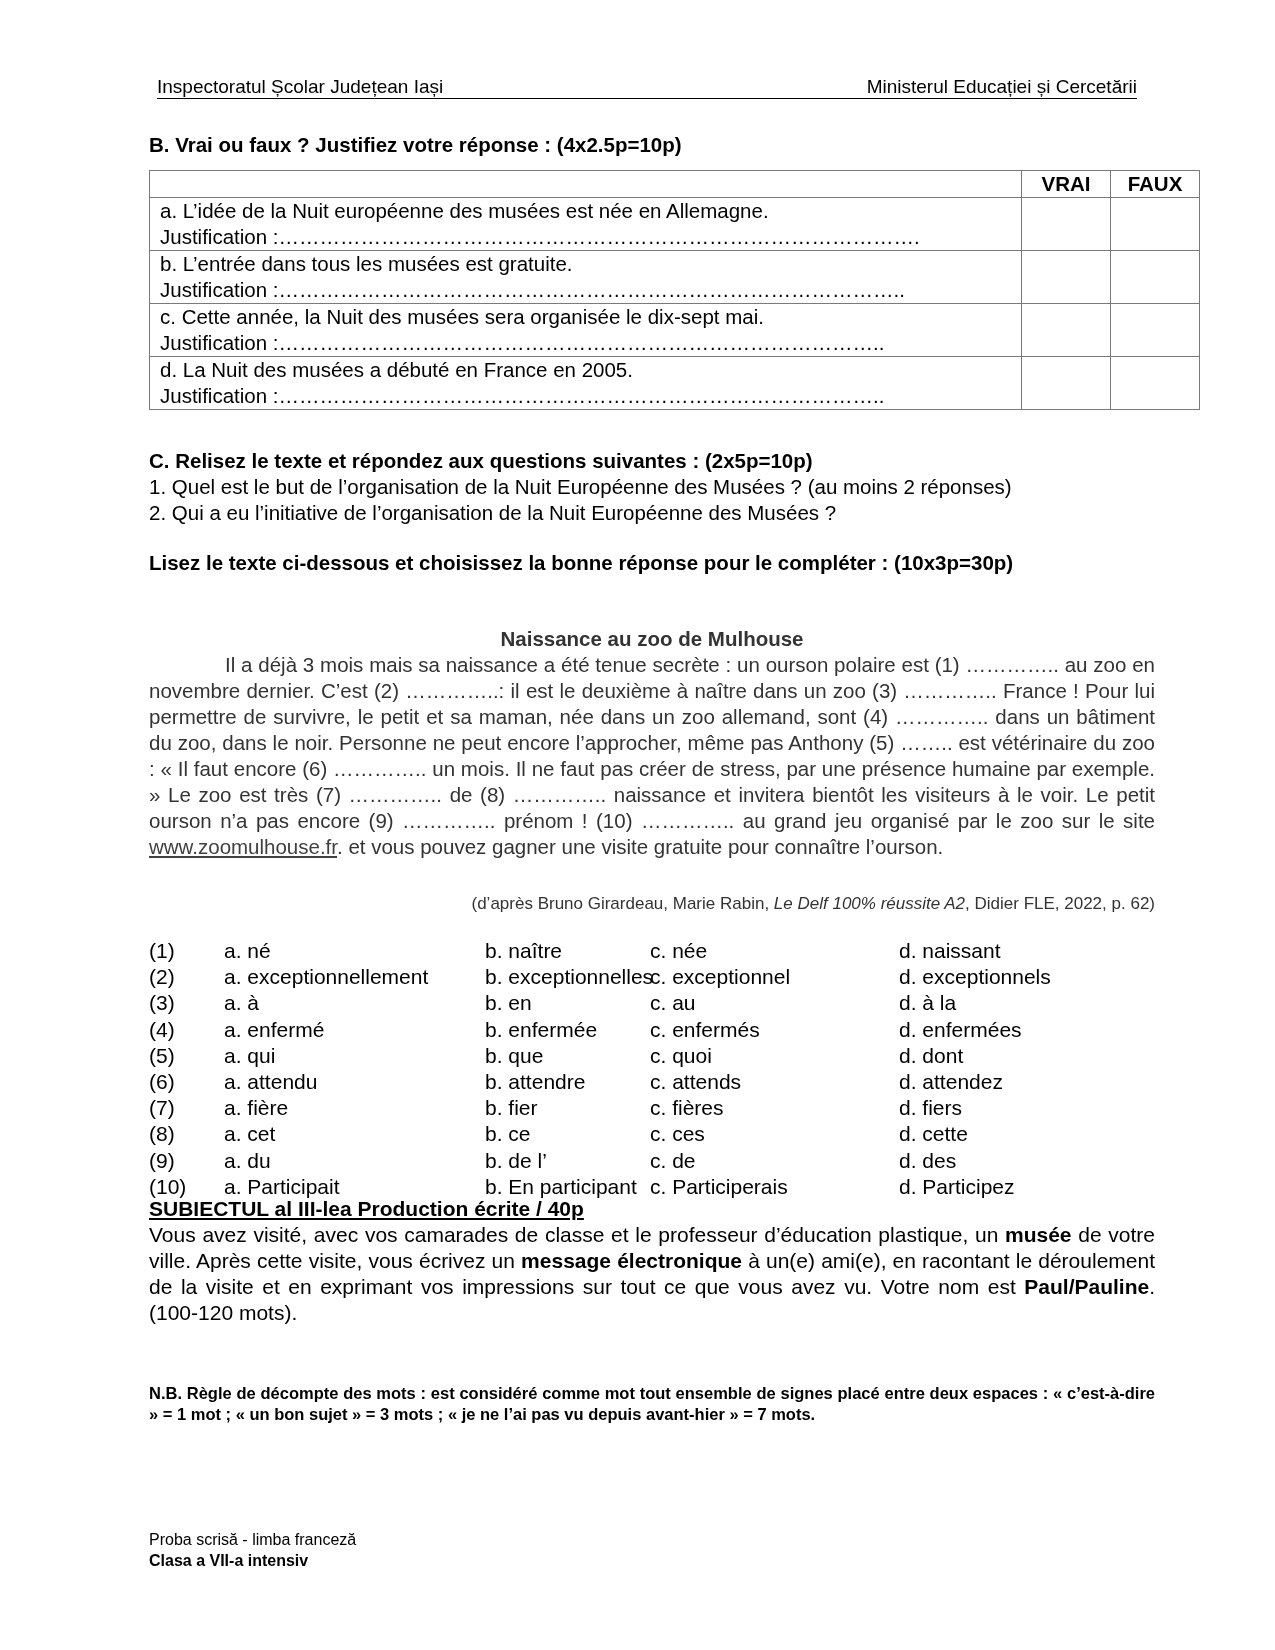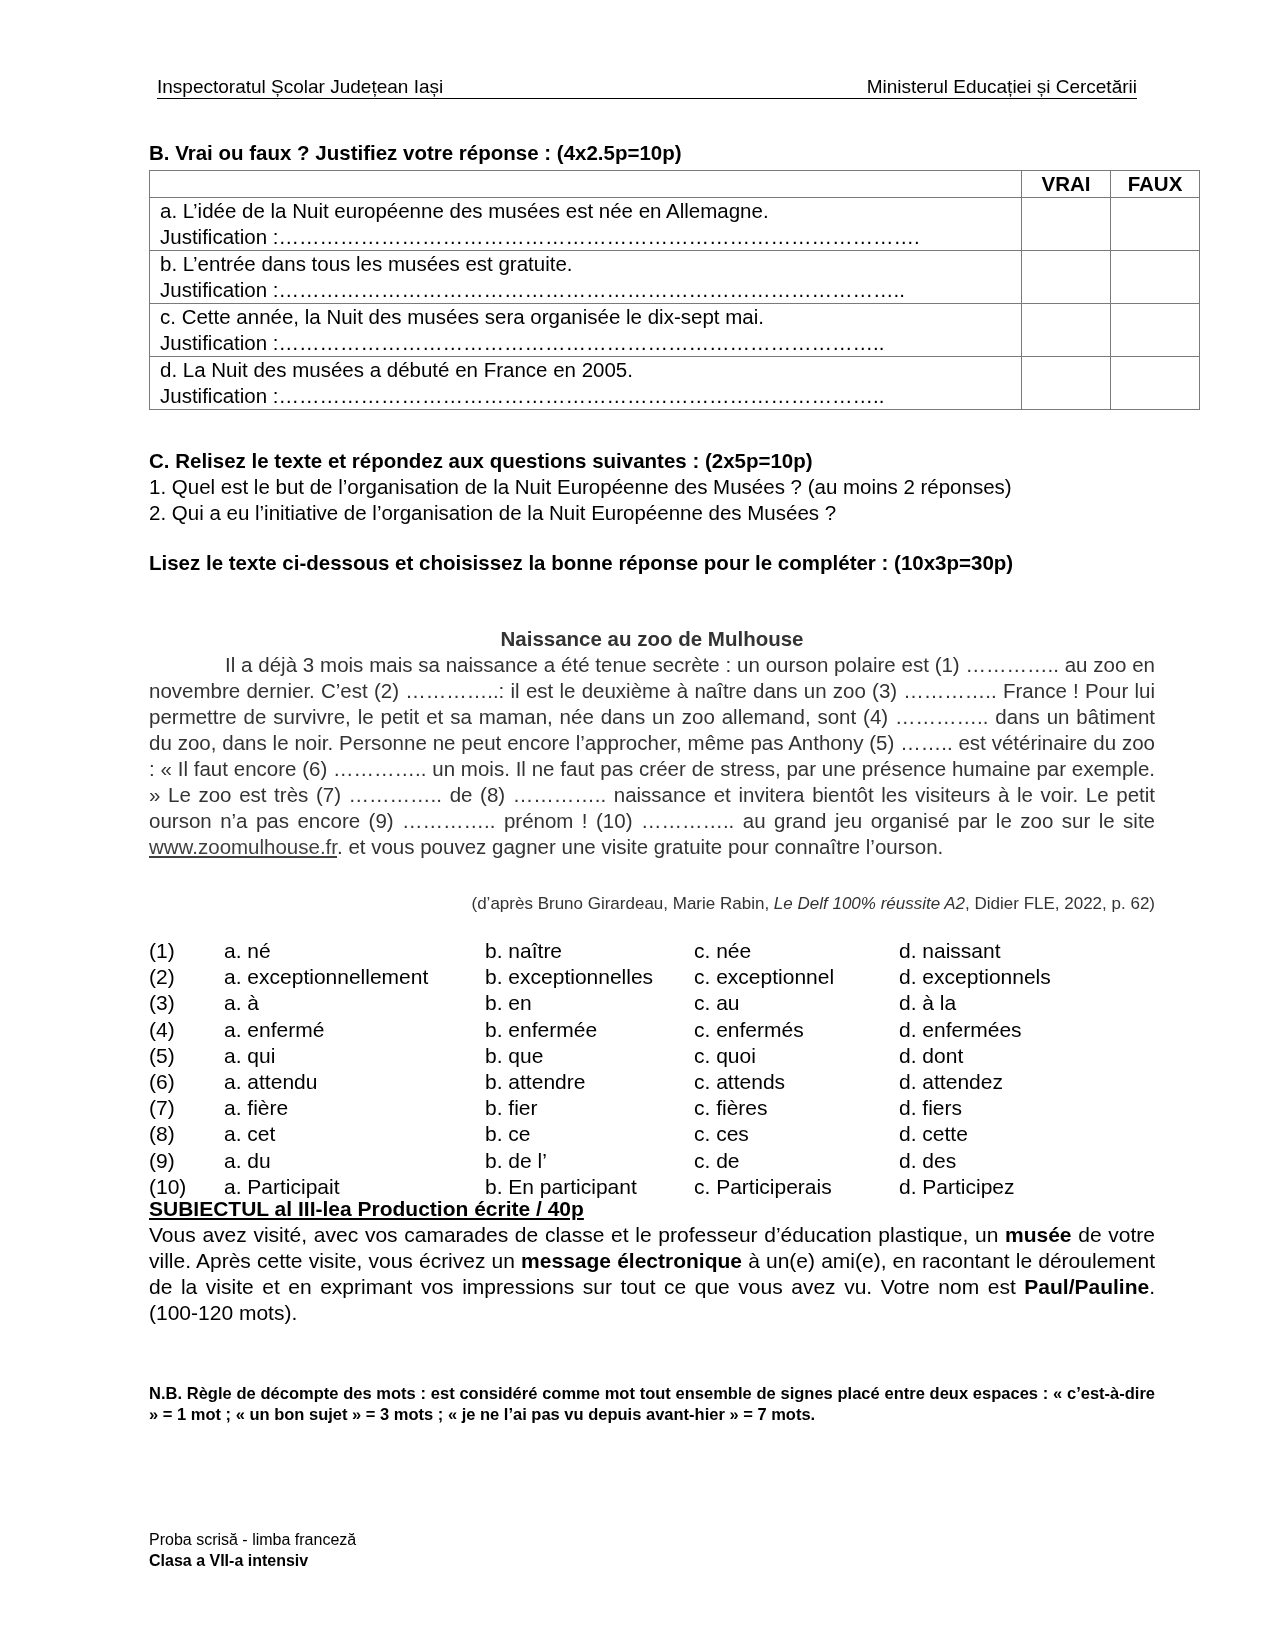--- a/index.html
+++ b/index.html
@@ -20,36 +20,36 @@
   table.vf td.hdr { font-weight: bold; text-align: center; line-height: 26px; }
   .stmt { display: block; }
   .story { position: absolute; left: 0; top: 628px; width: 1006px; color: #333; font-size: 20.5px; line-height: 26px; text-align: justify; }
   .story .ttl { text-align: center; font-weight: bold; }
   .story p { margin: 0; text-indent: 76px; }
   .story a { color: #404040; text-decoration: underline; }
   .cite { position: absolute; left: 0; top: 894px; width: 1006px; text-align: right; font-size: 17px; color: #333; line-height: 20px; }
   .opts { position: absolute; left: 0; top: 938px; font-size: 21px; line-height: 26.2px; }
   .opt-row { position: relative; height: 26.2px; white-space: nowrap; }
   .opt-row span { position: absolute; top: 0; }
-  .c0 { left: 0; } .c1 { left: 75px; } .c2 { left: 300px; margin-left: 36px; } .c3 { left: 545px; } .c4 { left: 750px; }
+  .c0 { left: 0; } .c1 { left: 75px; } .c2 { left: 300px; margin-left: 36px; } .c3 { left: 501px; } .c4 { left: 750px; }
   .prod { position: absolute; left: 0; top: 1252px; width: 1006px; font-size: 21px; line-height: 26px; text-align: justify; }
   .nb { position: absolute; left: 0; top: 1383px; width: 1006px; font-size: 16.5px; line-height: 21px; font-weight: bold; text-align: justify; }
   .footer { position: absolute; left: 0; top: 1529px; font-size: 16px; line-height: 21px; }
 </style>
 </head>
 <body>
 
 <div class="page">
 
   <div class="header">
     <span class="left">Inspectoratul Școlar Județean Iași</span>
     <span class="right">Ministerul Educației și Cercetării</span>
   </div>
 
-  <div class="blk bold t20" style="top:140px;text-align:right;">B. Vrai ou faux ? Justifiez votre réponse : (4x2.5p=10p)</div>
+  <div class="blk bold t20" style="top:132px;text-align:right;">B. Vrai ou faux ? Justifiez votre réponse : (4x2.5p=10p)</div>
   <div class="blk" style="top:170px;">
     <table class="vf">
       <tbody>
           <tr>
         <td></td>
         <td class="box hdr">VRAI</td>
         <td class="box hdr">FAUX</td>
       </tr>
       <tr>
         <td>

